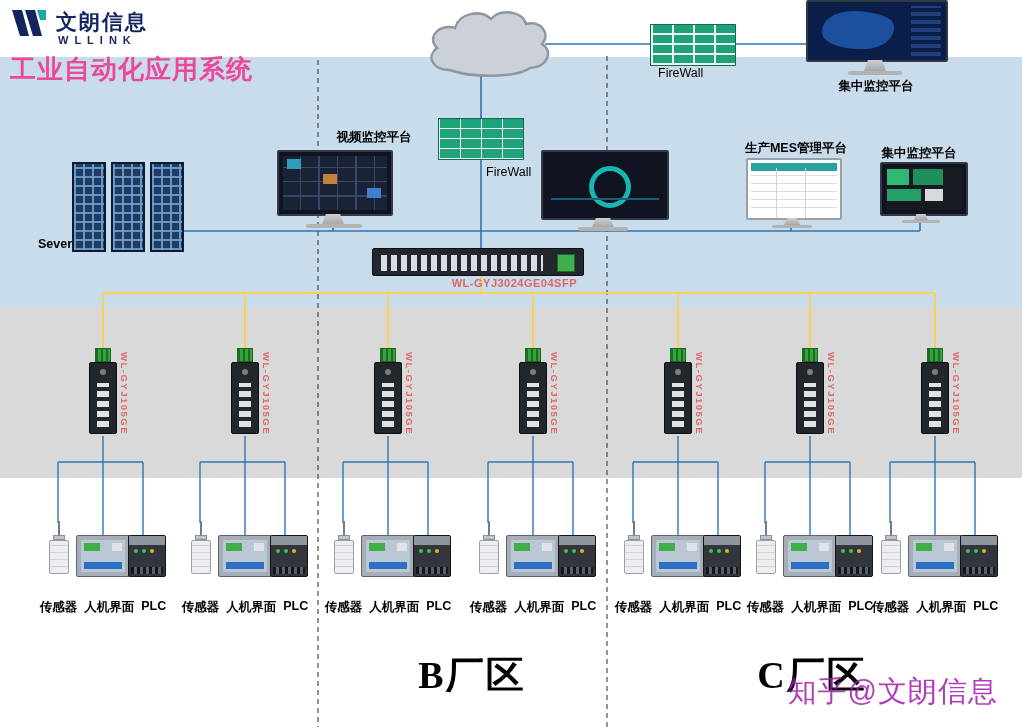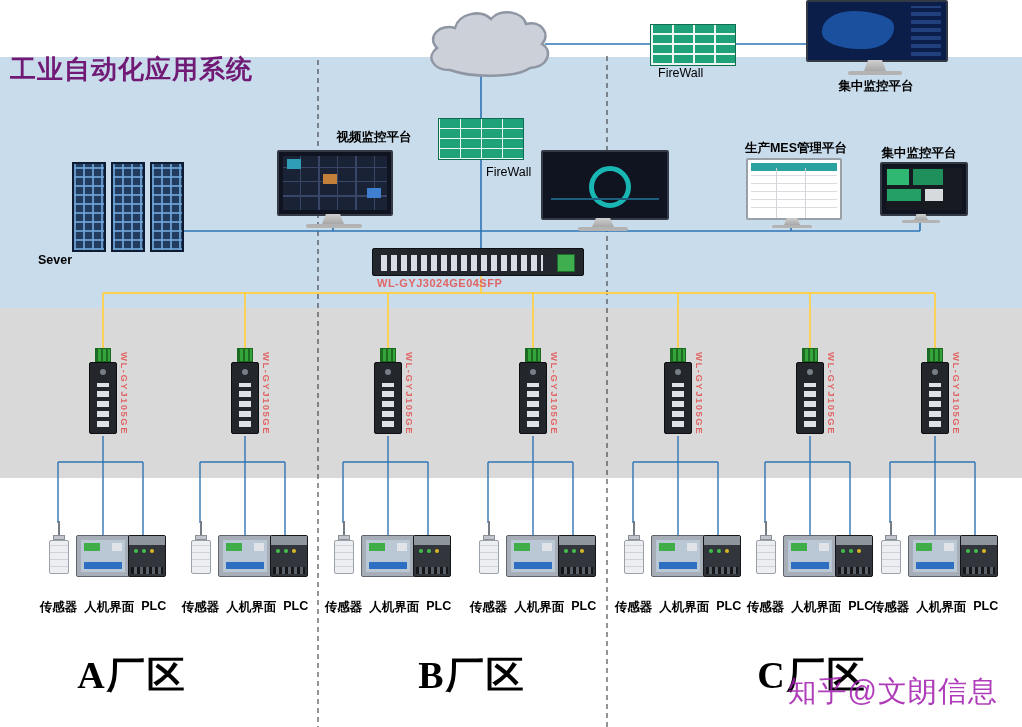--- a/index.html
+++ b/index.html
@@ -12,21 +12,21 @@
   .band-gray{position:absolute;left:0;top:308px;width:1022px;height:170px;background:#d9d9d9;}
 
   
   svg.lines{position:absolute;left:0;top:0;width:1022px;height:727px;pointer-events:none;}
 
   
   .logo-wrap{position:absolute;left:10px;top:6px;width:240px;height:46px;}
   .logo-icon{position:absolute;left:0;top:0;}
   .logo-name{position:absolute;left:46px;top:2px;font-size:21px;font-weight:bold;color:#14245c;letter-spacing:2px;}
   .logo-sub{position:absolute;left:48px;top:28px;font-size:11px;font-weight:bold;color:#14245c;letter-spacing:6px;}
-  .sys-title{position:absolute;left:10px;top:52px;font-size:26px;font-weight:bold;color:#701a75;letter-spacing:1px;font-family:Liberation Serif, serif;}
+  .sys-title{position:absolute;left:10px;top:52px;font-size:26px;font-weight:bold;color:#ec4899;letter-spacing:1px;font-family:Liberation Serif, serif;}
 
   
   .fw{position:absolute;width:84px;height:40px;background:#1fa179;border:1px solid #0e6e51;
       background-image:
         repeating-linear-gradient(0deg, #eef6f2 0 1.5px, transparent 1.5px 10px),
         repeating-linear-gradient(90deg, #eef6f2 0 1.5px, transparent 1.5px 21px);}
   .lbl{position:absolute;font-size:12.5px;color:#000;}
   .lbl.b{font-weight:bold;}
   .lbl.c{text-align:center;width:140px;}
 
@@ -68,21 +68,21 @@
            repeating-linear-gradient(0deg, rgba(110,165,215,.85) 0 2px, transparent 2px 9px),
            repeating-linear-gradient(90deg, rgba(110,165,215,.85) 0 2px, transparent 2px 9px);}
 
   
   .core-sw{position:absolute;left:372px;top:248px;width:210px;height:26px;background:#23262c;border-radius:2px;
            border:1px solid #0e0f12;}
   .core-ports{position:absolute;left:8px;top:4px;right:40px;bottom:4px;
               background:repeating-linear-gradient(90deg,#d7dde3 0 6px,transparent 6px 10px);
               border-top:2px solid #23262c;}
   .core-sfp{position:absolute;right:8px;top:5px;width:16px;height:16px;background:#3fae4f;border:1px solid #1c6b28;}
-  .core-lbl{position:absolute;left:377px;top:277px;width:200px;text-align:left;
+  .core-lbl{position:absolute;left:377px;top:277px;width:200px;text-align:right;
             font-size:11px;font-weight:bold;color:#e06666;letter-spacing:.5px;}
 
   
   .asw{position:absolute;top:348px;width:28px;}
   .asw-term{width:16px;height:14px;margin:0 auto;background:#35a43b;border:1px solid #1a6b20;box-sizing:border-box;
             background-image:repeating-linear-gradient(90deg, rgba(10,60,15,.55) 0 2px, transparent 2px 5px);}
   .asw-body{width:28px;height:72px;background:#23262b;border:1px solid #0d0e11;border-radius:2px;position:relative;box-sizing:border-box;}
   .asw-led{position:absolute;left:50%;top:6px;width:6px;height:6px;margin-left:-3px;border-radius:50%;background:#777e86;}
   .asw-ports{position:absolute;left:50%;top:20px;width:12px;height:44px;margin-left:-6px;
              background:repeating-linear-gradient(0deg,#dfe3e8 0 6px,transparent 6px 10px);}
@@ -179,20 +179,29 @@
         <line x1="765" y1="462" x2="850" y2="462"></line>
         <line x1="765" y1="462" x2="765" y2="523"></line>
         <line x1="850" y1="462" x2="850" y2="535"></line>
       <line x1="935" y1="436" x2="935" y2="535"></line>
         <line x1="890" y1="462" x2="975" y2="462"></line>
         <line x1="890" y1="462" x2="890" y2="523"></line>
         <line x1="975" y1="462" x2="975" y2="535"></line>
     </g>
   </svg>
 
+  <div class="logo-wrap">
+    <svg class="logo-icon" width="38" height="40" viewBox="0 0 38 40">
+      <path d="M2 4 L12 4 L19 30 L10 30 Z" fill="#14245c"></path>
+      <path d="M15 4 L25 4 L32 30 L23 30 Z" fill="#14245c"></path>
+      <path d="M27 4 L36 4 L36 14 L30 14 Z" fill="#1fa9a4"></path>
+    </svg>
+    <div class="logo-name">文朗信息</div>
+    <div class="logo-sub">WLLINK</div>
+  </div>
   <div class="sys-title">工业自动化应用系统</div>
 
   <svg class="abs" style="left:420px;top:8px;" width="130" height="70" viewBox="0 0 130 70">
     <path d="M30 62 C12 62 6 48 17 40 C6 29 20 15 35 20 C39 5 61 1 71 11 C80 0 103 3 106 16 C121 12 131 26 122 36 C134 43 127 60 110 60 C96 70 52 70 30 62 Z" fill="#ccd1d9" stroke="#8f96a3" stroke-width="2.5"></path>
   </svg>
 
   <div class="fw" style="left:650px;top:24px;"></div>
   <div class="lbl" style="left:658px;top:66px;">FireWall</div>
 
   <div>
@@ -218,21 +227,21 @@
   </div>
 
   <div class="fw" style="left:438px;top:118px;"></div>
   <div class="lbl" style="left:486px;top:165px;">FireWall</div>
 
   <div class="server">
     <div class="tower" style="left:0;"></div>
     <div class="tower" style="left:39px;"></div>
     <div class="tower" style="left:78px;"></div>
   </div>
-  <div class="lbl b" style="left:38px;top:253px;">Sever</div>
+  <div class="lbl b" style="left:38px;top:237px;">Sever</div>
 
   <div>
     <div class="screen" style="left:541px;top:150px;width:124px;height:66px;">
       <div class="ring"></div>
       <div class="scanline"></div>
     </div>
     <div class="stand" style="left:592px;top:218px;width:22px;height:9px;"></div>
     <div class="base" style="left:578px;top:227px;width:50px;height:4px;"></div>
   </div>
 
@@ -485,19 +494,18 @@
         <div class="plc-led"></div>
         <div class="plc-teeth"></div>
       </div>
     <div class="dg-labels">
       <span>传感器</span>
       <span>人机界面</span>
       <span>PLC</span>
     </div>
   </div>
 
-  <div class="zone" style="left:132px;">A厂区</div>
   <div class="zone" style="left:812px;">C厂区</div>
   <div class="zone" style="left:472px;">B厂区</div>
 
   <div class="watermark">知乎@文朗信息</div>
 
 </div>
 
 </body></html>

